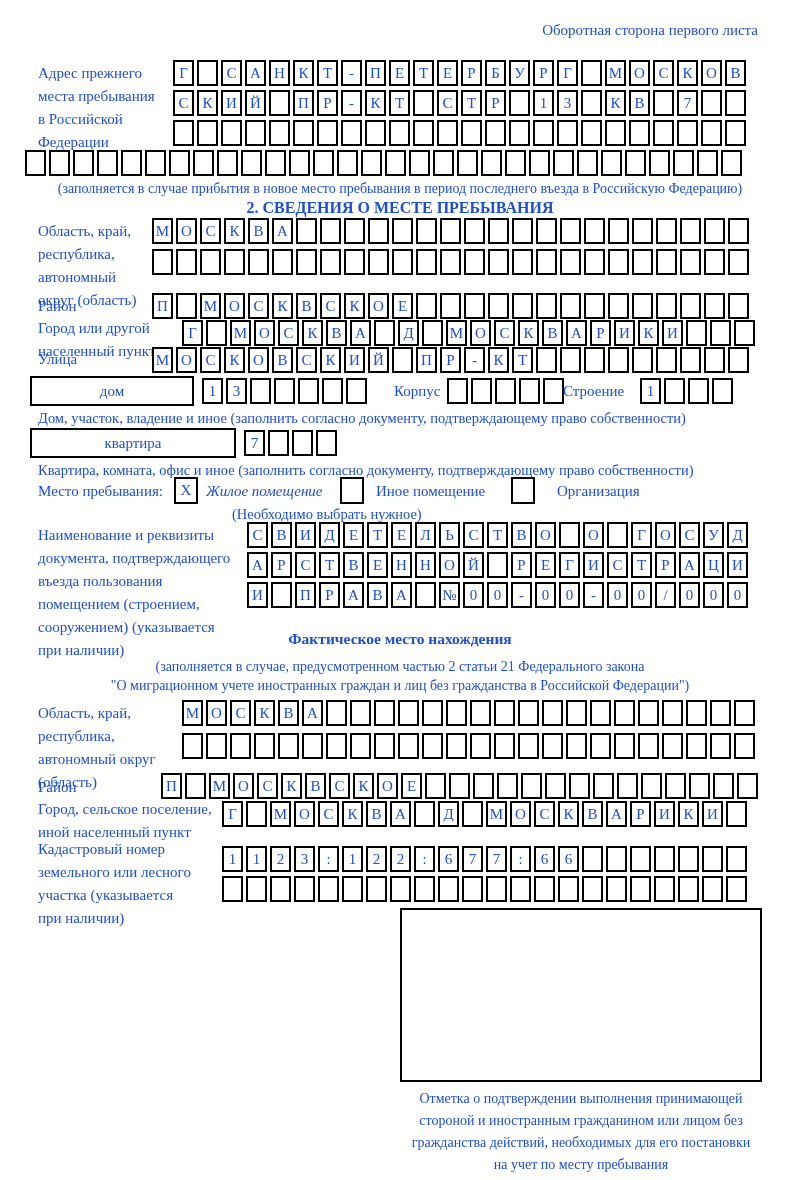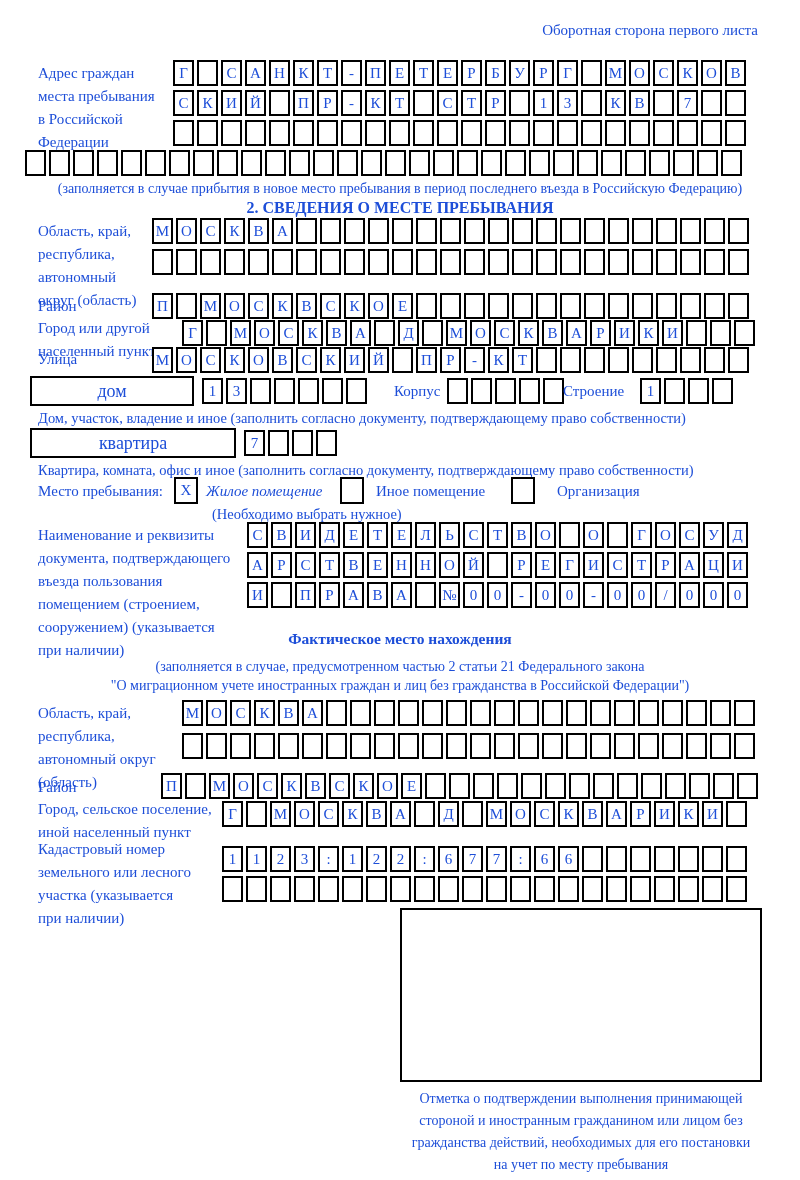--- a/index.html
+++ b/index.html
@@ -14,38 +14,38 @@
   .title{font-size:16px;font-weight:bold;}
   .cells{display:flex;gap:3px;white-space:nowrap;}
   .cell{
     box-sizing:border-box;flex:0 0 auto;width:21px;height:26px;
     border:2px solid #000;background:#fff;
     display:flex;align-items:center;justify-content:center;
     font-size:15px;line-height:20px;
   }
   .wide-box{
     box-sizing:border-box;border:2px solid #000;background:#fff;
-    display:flex;align-items:center;justify-content:center;font-size:18px;
+    display:flex;align-items:center;justify-content:center;font-size:15px;
   }
   .checkbox{
     box-sizing:border-box;width:24px;height:27px;border:2px solid #000;background:#fff;
     display:flex;align-items:center;justify-content:center;font-size:15px;
   }
   .inline-lbl{font-size:15px;line-height:20px;white-space:nowrap;}
   .stamp-box{box-sizing:border-box;border:2px solid #000;background:#fff;}
   .stamp-note{font-size:14px;line-height:22px;text-align:center;white-space:pre-line;}
 </style>
 </head>
 <body>
 
 <div class="page">
 
   <div class="abs" style="top:22px;right:42px;font-size:15px;">Оборотная сторона первого листа</div>
 
-  <div class="abs lbl" style="left:38px;top:62px;width:140px;">Адрес граждан
+  <div class="abs lbl" style="left:38px;top:62px;width:140px;">Адрес прежнего
 места пребывания
 в Российской
 Федерации</div>
   <div class="abs cells" style="left:173px;top:60px;">
       <span class="cell">Г</span>
       <span class="cell"></span>
       <span class="cell">С</span>
       <span class="cell">А</span>
       <span class="cell">Н</span>
       <span class="cell">К</span>
@@ -348,21 +348,21 @@
   </div>
   <div class="abs inline-lbl" style="left:206px;top:481px;font-style:italic;">Жилое помещение</div>
   <div class="abs checkbox" style="left:340px;top:477px;">
     <span></span>
   </div>
   <div class="abs inline-lbl" style="left:376px;top:481px;">Иное помещение</div>
   <div class="abs checkbox" style="left:511px;top:477px;">
     <span></span>
   </div>
   <div class="abs inline-lbl" style="left:557px;top:481px;">Организация</div>
-  <div class="abs" style="left:212px;top:506px;font-size:14.5px;text-align:center;">(Необходимо выбрать нужное)</div>
+  <div class="abs" style="left:232px;top:506px;font-size:14.5px;text-align:center;">(Необходимо выбрать нужное)</div>
 
   <div class="abs lbl" style="left:38px;top:524px;width:210px;">Наименование и реквизиты
 документа, подтверждающего
 въезда пользования
 помещением (строением,
 сооружением) (указывается
 при наличии)</div>
   <div class="abs cells" style="left:247px;top:522px;">
       <span class="cell">С</span>
       <span class="cell">В</span>

